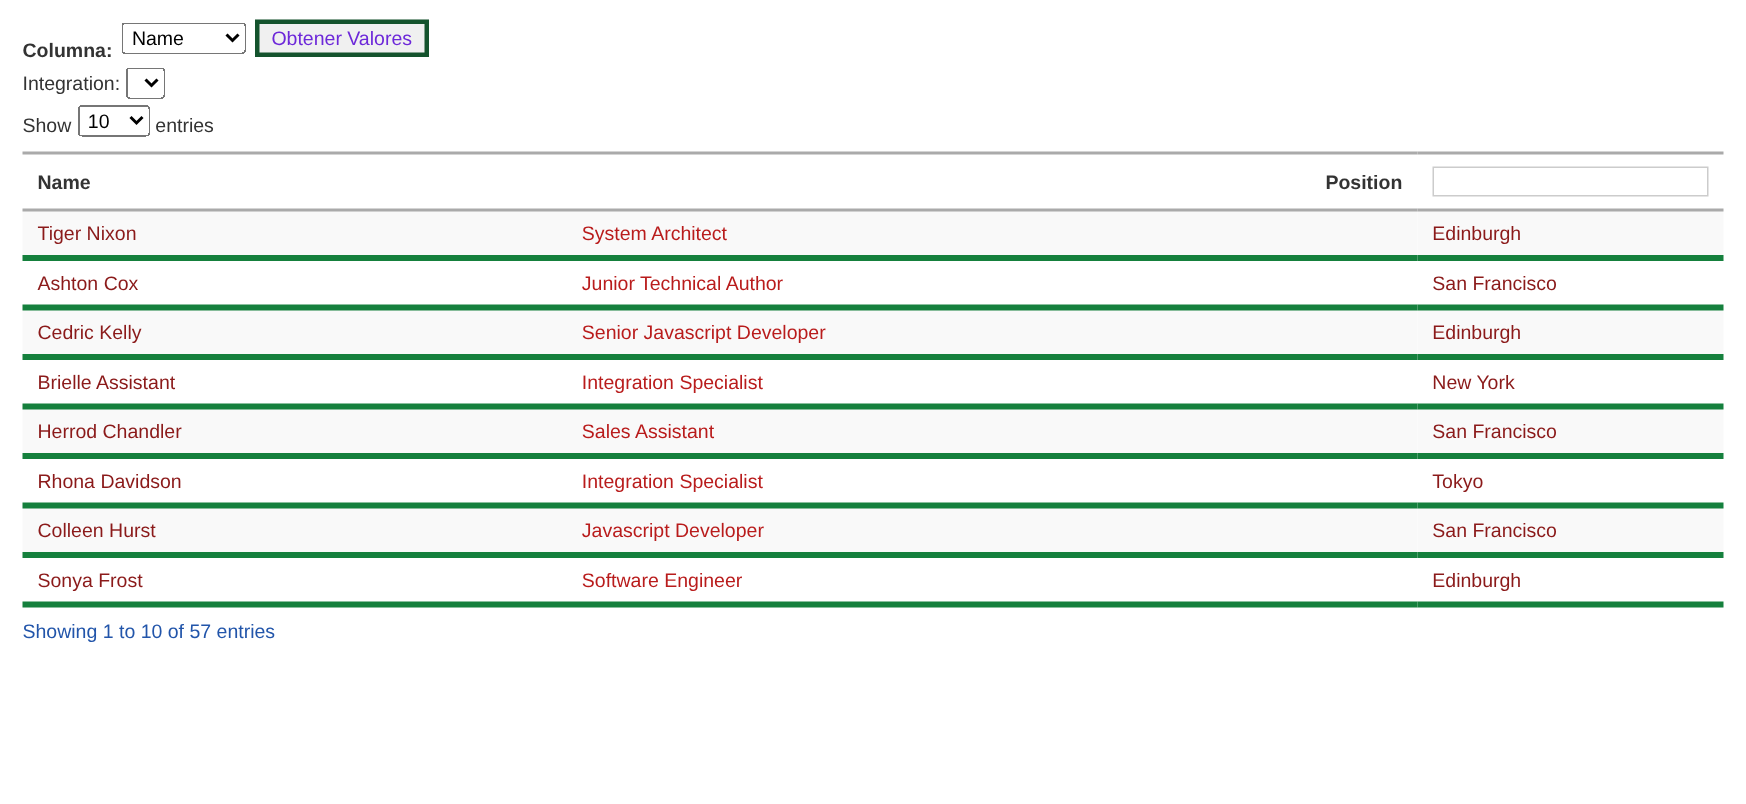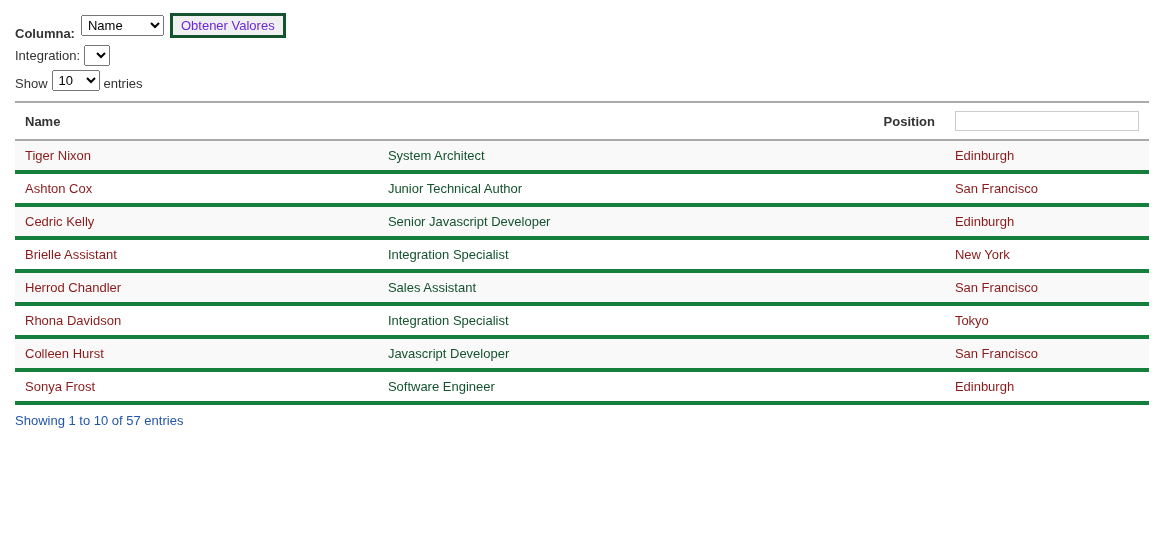--- a/index.html
+++ b/index.html
@@ -81,21 +81,21 @@
       background: #fff;
     }
     tbody td {
       padding: 7px 10px;
       font-size: 13px;
     }
     tbody td.td-name {
       color: #8b1a1a;
     }
     tbody td.td-position {
-      color: #14532d;
+      color: #b91c1c;
     }
     tbody td.td-office {
       color: #8b1a1a;
     }
     .footer-info {
       margin-top: 8px;
       font-size: 13px;
       color: #2255aa;
     }
     tfoot tr td {

